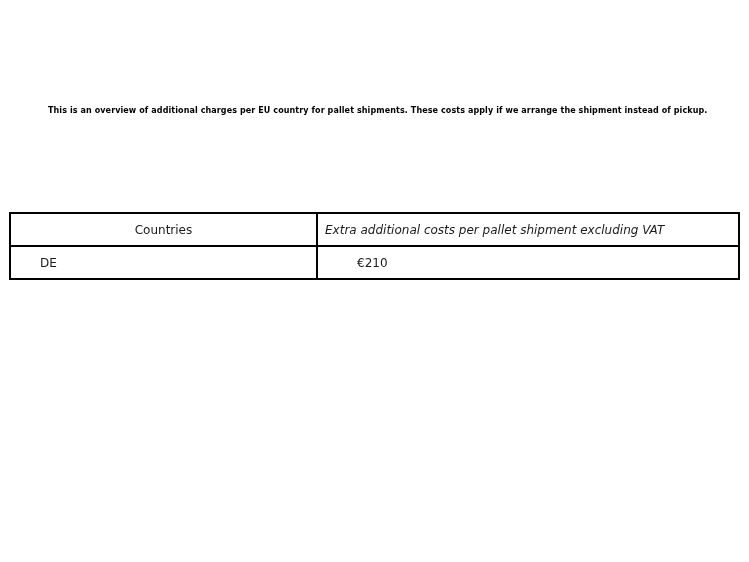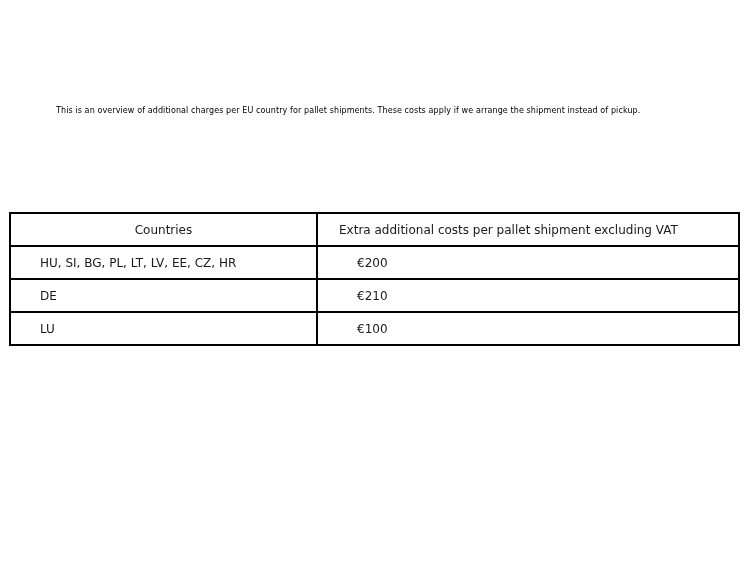--- a/index.html
+++ b/index.html
@@ -9,25 +9,25 @@
   body {
     width: 749px;
     height: 562px;
     background: #ffffff;
     position: relative;
     overflow: hidden;
     font-family: "DejaVu Sans", sans-serif;
   }
   .intro {
     position: absolute;
-    left: 56px;
+    left: 48px;
     top: 106px;
     margin: 0;
     font-size: 8px;
-    font-weight: normal;
+    font-weight: bold;
     color: #000000;
     letter-spacing: 0.1px;
     white-space: nowrap;
   }
   table.charges {
     position: absolute;
     left: 9px;
     top: 212px;
     width: 731px;
     border-collapse: collapse;
@@ -39,47 +39,39 @@
     border: 2px solid #000000;
     height: 31px;
     padding: 0;
     vertical-align: middle;
     white-space: nowrap;
     overflow: hidden;
     background: #ffffff;
   }
   .col-countries { width: 307px; }
   .charges .hdr-countries { text-align: center; }
-  .charges .hdr-cost { padding-left: 21px; }
+  .charges .hdr-cost { padding-left: 7px; font-style: italic; }
   .charges .cell-countries { padding-left: 29px; }
   .charges .cell-cost { padding-left: 39px; }
 </style>
 </head>
 <body>
 
 <div>
   <p class="intro">This is an overview of additional charges per EU country for pallet shipments. These costs apply if we arrange the shipment instead of pickup.</p>
 
   <table class="charges">
     <colgroup>
       <col class="col-countries">
       <col>
     </colgroup>
     <tbody>
       <tr>
         <td class="hdr-countries">Countries</td>
         <td class="hdr-cost">Extra additional costs per pallet shipment excluding VAT</td>
       </tr>
       <tr>
-        <td class="cell-countries">HU, SI, BG, PL, LT, LV, EE, CZ, HR</td>
-        <td class="cell-cost">€200</td>
-      </tr>
-      <tr>
         <td class="cell-countries">DE</td>
         <td class="cell-cost">€210</td>
-      </tr>
-      <tr>
-        <td class="cell-countries">LU</td>
-        <td class="cell-cost">€100</td>
       </tr>
     </tbody>
   </table>
 </div>
 
 </body></html>

